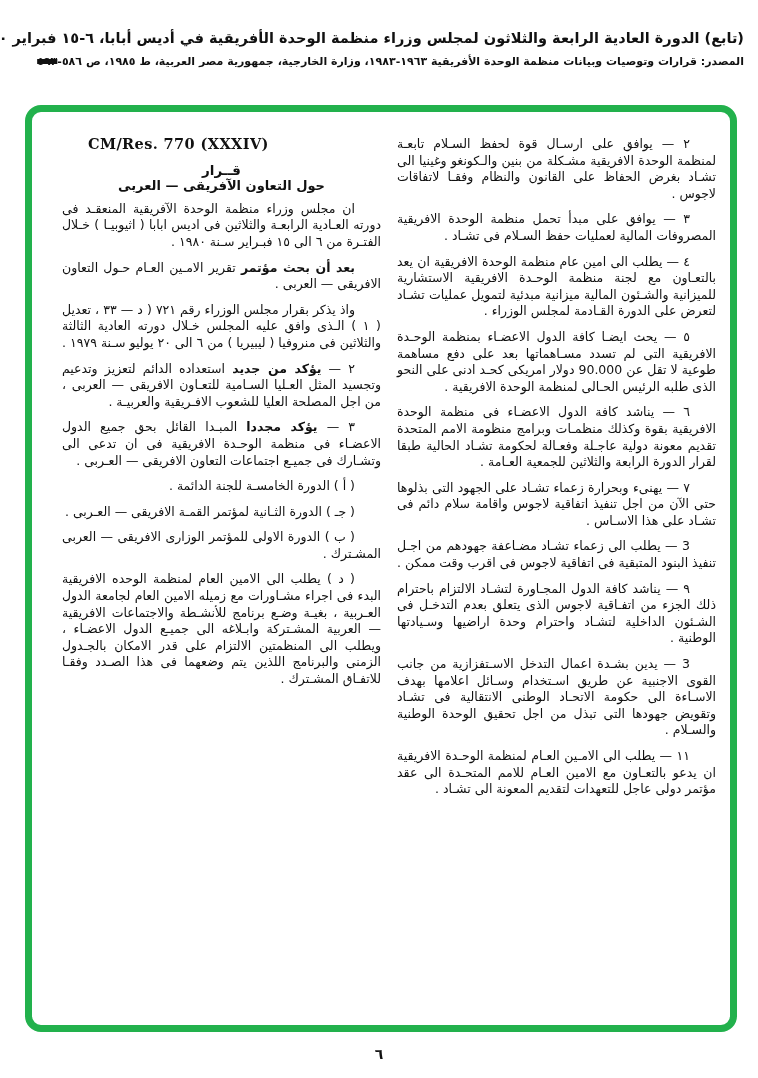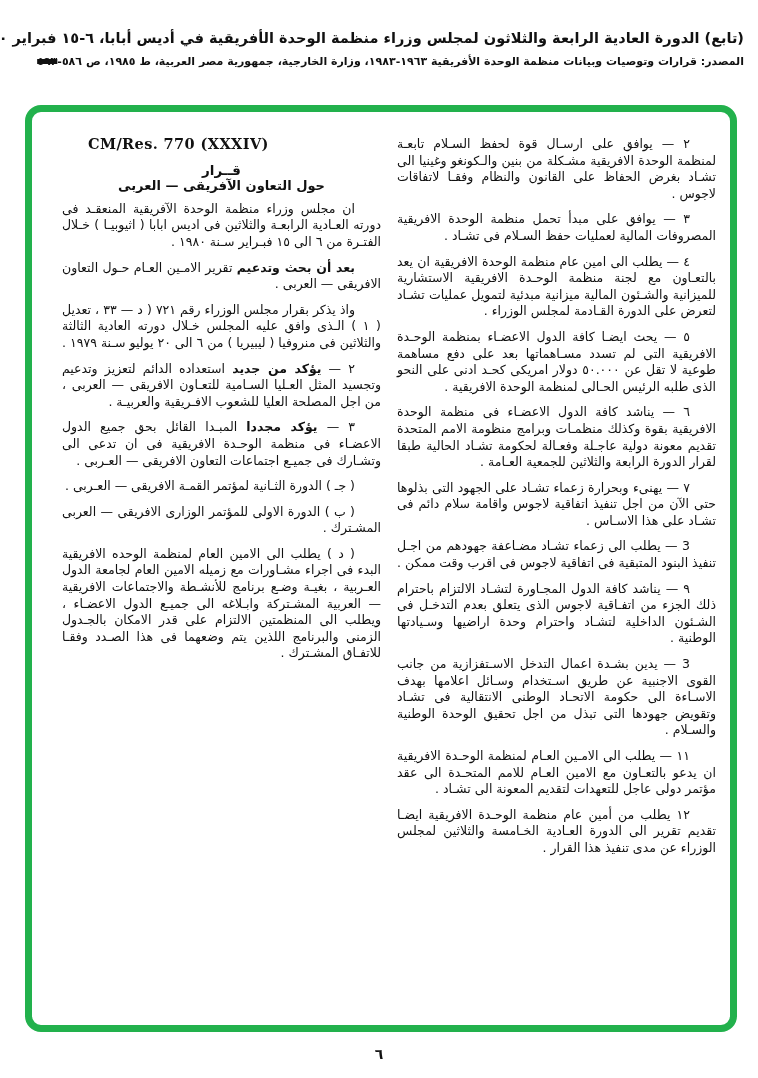--- a/index.html
+++ b/index.html
@@ -106,40 +106,40 @@
   <div class="h2"><span>المصدر: قرارات وتوصيات وبيانات منظمة الوحدة الأفريقية ١٩٦٣-١٩٨٣، وزارة الخارجية، جمهورية مصر العربية، ط ١٩٨٥، ص ٥٨٦-</span><span class="smudge">٥٩٣</span></div>
 </div>
 
 <div class="frame">
   <div class="columns">
 
     <div class="col">
       <p><span>٢ — يوافق على ارسـال قوة لحفظ السـلام تابعـة لمنظمة الوحدة الافريقية مشـكلة من بنين والـكونغو وغينيا الى تشـاد بغرض الحفاظ على القانون والنظام وفقـا لاتفاقات لاجوس .</span></p>
       <p><span>٣ — يوافق على مبدأ تحمل منظمة الوحدة الافريقية المصروفات المالية لعمليات حفظ السـلام فى تشـاد .</span></p>
       <p><span>٤ — يطلب الى امين عام منظمة الوحدة الافريقية ان يعد بالتعـاون مع لجنة منظمة الوحـدة الافريقية الاستشارية للميزانية والشـئون المالية ميزانية مبدئية لتمويل عمليات تشـاد لتعرض على الدورة القـادمة لمجلس الوزراء .</span></p>
-      <p><span>٥ — يحث ايضـا كافة الدول الاعضـاء بمنظمة الوحـدة الافريقية التى لم تسدد مسـاهماتها بعد على دفع مساهمة طوعية لا تقل عن ٥٠.٠٠٠ دولار امريكى كحـد ادنى على النحو الذى طلبه الرئيس الحـالى لمنظمة الوحدة الافريقية .</span></p>
+      <p><span>٥ — يحث ايضـا كافة الدول الاعضـاء بمنظمة الوحـدة الافريقية التى لم تسدد مسـاهماتها بعد على دفع مساهمة طوعية لا تقل عن 90.000 دولار امريكى كحـد ادنى على النحو الذى طلبه الرئيس الحـالى لمنظمة الوحدة الافريقية .</span></p>
       <p><span>٦ — يناشد كافة الدول الاعضـاء فى منظمة الوحدة الافريقية بقوة وكذلك منظمـات وبرامج منظومة الامم المتحدة تقديم معونة دولية عاجـلة وفعـالة لحكومة تشـاد الحالية طبقا لقرار الدورة الرابعة والثلاثين للجمعية العـامة .</span></p>
       <p><span>٧ — يهنىء وبحرارة زعماء تشـاد على الجهود التى بذلوها حتى الآن من اجل تنفيذ اتفاقية لاجوس واقامة سلام دائم فى تشـاد على هذا الاسـاس .</span></p>
       <p><span>3 — يطلب الى زعماء تشـاد مضـاعفة جهودهم من اجـل تنفيذ البنود المتبقية فى اتفاقية لاجوس فى اقرب وقت ممكن .</span></p>
       <p><span>٩ — يناشد كافة الدول المجـاورة لتشـاد الالتزام باحترام ذلك الجزء من اتفـاقية لاجوس الذى يتعلق بعدم التدخـل فى الشـئون الداخلية لتشـاد واحترام وحدة اراضيها وسـيادتها الوطنية .</span></p>
       <p><span>3 — يدين بشـدة اعمال التدخل الاسـتفزازية من جانب القوى الاجنبية عن طريق اسـتخدام وسـائل اعلامها بهدف الاسـاءة الى حكومة الاتحـاد الوطنى الانتقالية فى تشـاد وتقويض جهودها التى تبذل من اجل تحقيق الوحدة الوطنية والسـلام .</span></p>
       <p><span>١١ — يطلب الى الامـين العـام لمنظمة الوحـدة الافريقية ان يدعو بالتعـاون مع الامين العـام للامم المتحـدة الى عقد مؤتمر دولى عاجل للتعهدات لتقديم المعونة الى تشـاد .</span></p>
-      <p><span>١٢ يطلب من أمين عام منظمة الوحـدة الافريقية ايضـا تقديم تقرير الى الدورة العـادية الخـامسة والثلاثين لمجلس الوزراء عن مدى تنفيذ هذا القرار .</span></p>
     </div>
 
     <div class="col">
       <p class="ref">CM/Res. 770 (XXXIV)</p>
       <div class="res-title">قــرار</div>
       <div class="res-subtitle">حول التعاون الآفريقى — العربى</div>
 
       <p><span></span><span class="lead"></span><span>ان مجلس وزراء منظمة الوحدة الآفريقية المنعقـد فى دورته العـادية الرابعـة والثلاثين فى اديس ابابا ( اثيوبيـا ) خـلال الفتـرة من ٦ الى ١٥ فبـراير سـنة ١٩٨٠ .</span></p>
-      <p><span></span><span class="lead">بعد أن بحث وتدعيم</span><span> تقرير الامـين العـام حـول التعاون الافريقى — العربى .</span></p>
+      <p><span></span><span class="lead">بعد أن بحث مؤتمر</span><span> تقرير الامـين العـام حـول التعاون الافريقى — العربى .</span></p>
       <p><span></span><span class="lead"></span><span>واذ يذكر بقرار مجلس الوزراء رقم ٧٢١ ( د — ٣٣ ، تعديل ( ١ ) الـذى وافق عليه المجلس خـلال دورته العادية الثالثة والثلاثين فى منروفيا ( ليبيريا ) من ٦ الى ٢٠ يوليو سـنة ١٩٧٩ .</span></p>
       <p><span>٢ — </span><span class="lead">يؤكد من جديد</span><span> استعداده الدائم لتعزيز وتدعيم وتجسيد المثل العـليا السـامية للتعـاون الافريقى — العربى ، من اجل المصلحة العليا للشعوب الافـريقية والعربيـة .</span></p>
       <p><span>٣ — </span><span class="lead">يؤكد مجددا</span><span> المبـدا القائل بحق جميع الدول الاعضـاء فى منظمة الوحـدة الافريقية فى ان تدعى الى وتشـارك فى جميـع اجتماعات التعاون الافريقى — العـربى .</span></p>
+      <p><span></span><span class="lead"></span><span>( أ ) الدورة الخامسـة للجنة الدائمة .</span></p>
       <p><span></span><span class="lead"></span><span>( جـ ) الدورة الثـانية لمؤتمر القمـة الافريقى — العـربى .</span></p>
       <p><span></span><span class="lead"></span><span>( ب ) الدورة الاولى للمؤتمر الوزارى الافريقى — العربى المشـترك .</span></p>
       <p><span></span><span class="lead"></span><span>( د ) يطلب الى الامين العام لمنظمة الوحده الافريقية البدء فى اجراء مشـاورات مع زميله الامين العام لجامعة الدول العـربية ، بغيـة وضـع برنامج للأنشـطة والاجتماعات الافريقية — العربية المشـتركة وابـلاغه الى جميـع الدول الاعضـاء ، ويطلب الى المنظمتين الالتزام على قدر الامكان بالجـدول الزمنى والبرنامج اللذين يتم وضعهما فى هذا الصـدد وفقـا للاتفـاق المشـترك .</span></p>
     </div>
 
   </div>
 </div>
 
 <div class="page-number">٦</div>
 

